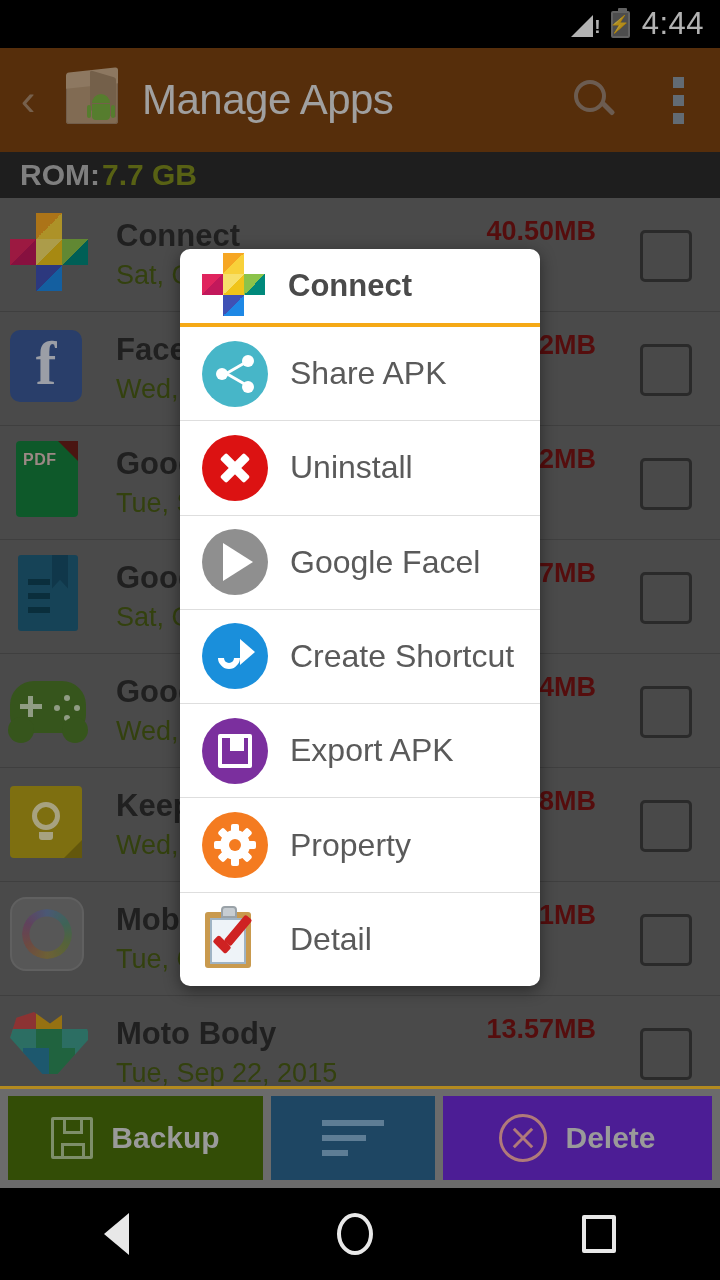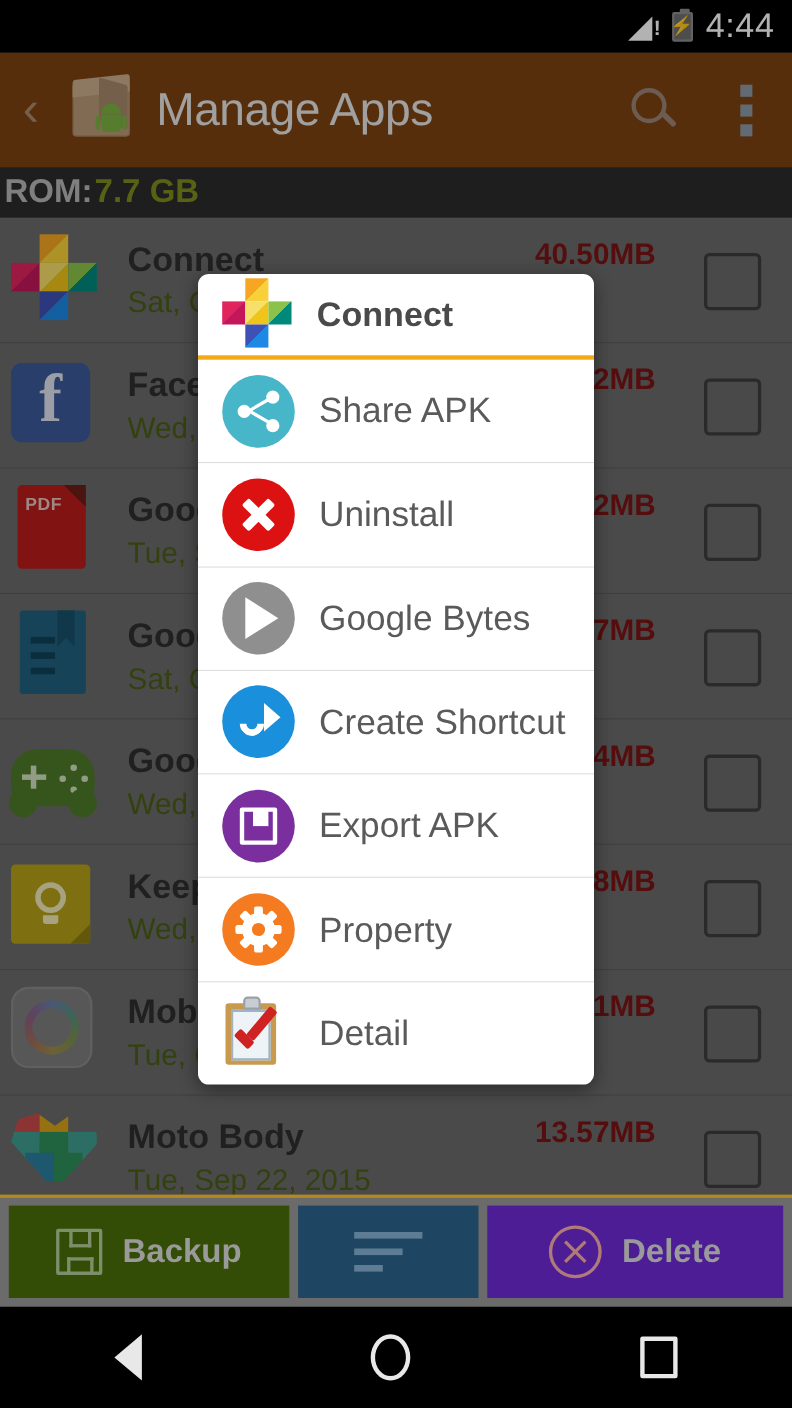--- a/index.html
+++ b/index.html
@@ -96,21 +96,21 @@
     position:absolute; left:26px; top:26px; width:16px; height:5px;
     background:#9b8574; transform:rotate(45deg); border-radius:2px;
   }
   .dots { display:flex; flex-direction:column; gap:7px; }
   .dots i { display:block; width:11px; height:11px; background:#8d9aa6; }
 
   
   .rombar {
     position:absolute; left:0; top:152px; width:720px; height:46px;
     background:#2b2b2b; display:flex; align-items:center;
-    justify-content:space-between; padding:0 4px;
+    justify-content:space-between; padding:0 20px;
   }
   .rom-lbl { color:#b6b6b6; font-size:30px; font-weight:bold; }
   .rom-val { color:#7e8c1d; font-size:30px; font-weight:bold; }
   .rombar .grp { display:flex; align-items:baseline; gap:2px; }
 
   
   .applist {
     position:absolute; left:0; top:198px; width:720px; height:890px;
     background:#6b6b6b; overflow:hidden;
   }
@@ -141,21 +141,21 @@
     width:72px; height:72px; background:#3b5998; border-radius:10px;
     position:relative; margin-top:3px;
   }
   .ic-fb:after {
     content:"f"; position:absolute; left:50%; top:46%;
     transform:translate(-50%,-50%);
     color:#dfe3ee; font-size:62px; font-weight:bold;
     font-family:"Liberation Serif", serif;
   }
   .ic-pdf {
-    width:62px; height:76px; background:#b91c1c; border-radius:4px;
+    width:62px; height:76px; background:#15803d; border-radius:4px;
     position:relative; margin-left:6px;
   }
   .ic-pdf:after {
     content:""; position:absolute; right:0; top:0; width:0; height:0;
     border-top:20px solid #6b1f19; border-left:20px solid transparent;
   }
   .ic-pdf span {
     position:absolute; left:7px; top:10px; color:#e0c3bf;
     font-size:16px; font-weight:bold; letter-spacing:0.5px;
   }
@@ -634,21 +634,21 @@
       </div>
       <div class="lbl">Uninstall</div>
     </div>
 
     <div class="mitem">
       <div class="mico">
         <div class="circ c-play">
             <div class="playic"></div>
           </div>
       </div>
-      <div class="lbl">Google Bytes</div>
+      <div class="lbl">Google Facel</div>
     </div>
 
     <div class="mitem">
       <div class="mico">
         <div class="circ c-shortcut">
           <div class="arrowic">
               <div class="curve"></div>
               <div class="head"></div>
             </div>
         </div>

